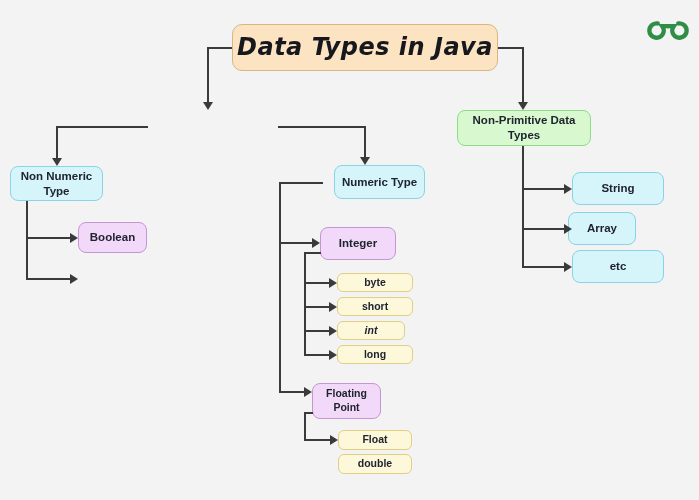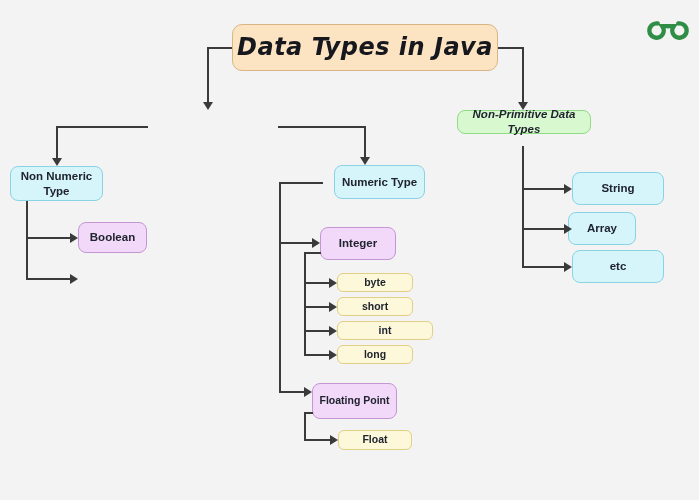--- a/index.html
+++ b/index.html
@@ -27,31 +27,31 @@
   .green{background:var(--green-fill,#d8f9d0);border-color:var(--green-border,#8fdb86);}
   .cyan{background:var(--cyan-fill,#d5f5fb);border-color:var(--cyan-border,#8ad3e4);}
   .purple{background:var(--purple-fill,#f2d9f9);border-color:var(--purple-border,#c596d4);}
   .yellow{background:var(--yellow-fill,#fdf8da);border-color:var(--yellow-border,#e0cf85);}
   .leaf{border-radius:6px;font-size:10.5px;}
 
   .n-title{left:232px;top:24px;width:266px;height:47px;
     font-family:"DejaVu Sans",sans-serif;font-size:24px;font-style:italic;
     font-weight:bold;border-radius:10px;letter-spacing:.5px;color:#17181d;}
   .n-primitive{left:147px;top:110px;width:131px;height:36px;}
-  .n-nonprimitive{left:457px;top:110px;width:134px;height:24px;font-style:italic;}
+  .n-nonprimitive{left:457px;top:110px;width:134px;height:36px;}
   .n-nonnumeric{left:10px;top:166px;width:93px;height:35px;}
   .n-numeric{left:334px;top:165px;width:91px;height:34px;}
   .n-boolean{left:78px;top:222px;width:69px;height:31px;}
   .n-char{left:78px;top:261px;width:92px;height:32px;}
   .n-integer{left:320px;top:227px;width:76px;height:33px;}
   .n-byte{left:337px;top:273px;width:76px;height:19px;}
   .n-short{left:337px;top:297px;width:76px;height:19px;}
-  .n-int{left:337px;top:321px;width:96px;height:19px;}
+  .n-int{left:337px;top:321px;width:68px;height:19px;font-style:italic;}
   .n-long{left:337px;top:345px;width:76px;height:19px;}
-  .n-floating{left:312px;top:383px;width:85px;height:36px;font-size:10.5px;}
+  .n-floating{left:312px;top:383px;width:69px;height:36px;font-size:10.5px;}
   .n-float{left:338px;top:430px;width:74px;height:20px;}
   .n-double{left:338px;top:454px;width:74px;height:20px;}
   .n-string{left:572px;top:172px;width:92px;height:33px;}
   .n-array{left:568px;top:212px;width:68px;height:33px;}
   .n-etc{left:572px;top:250px;width:92px;height:33px;}
 
   .h,.v{position:absolute;background:var(--line,#3a3a3a);}
   .h{height:2px;}
   .v{width:2px;}
   .arr{position:absolute;width:0;height:0;}
@@ -70,20 +70,21 @@
   <div class="node cyan n-nonnumeric">Non Numeric Type</div>
   <div class="node cyan n-numeric">Numeric Type</div>
   <div class="node purple n-boolean">Boolean</div>
   <div class="node purple n-integer">Integer</div>
   <div class="node yellow leaf n-byte">byte</div>
   <div class="node yellow leaf n-short">short</div>
   <div class="node yellow leaf n-int">int</div>
   <div class="node yellow leaf n-long">long</div>
   <div class="node purple n-floating">Floating Point</div>
   <div class="node yellow leaf n-float">Float</div>
+  <div class="node yellow leaf n-double">double</div>
   <div class="node cyan n-string">String</div>
   <div class="node cyan n-array">Array</div>
   <div class="node cyan n-etc">etc</div>
 
   <div class="h" style="left:208px;top:47px;width:24px;"></div>
   <div class="v" style="left:207px;top:47px;height:56px;"></div>
   <div class="arr down" style="left:203px;top:102px;"></div>
   <div class="h" style="left:498px;top:47px;width:25px;"></div>
   <div class="v" style="left:522px;top:47px;height:56px;"></div>
   <div class="arr down" style="left:518px;top:102px;"></div>

